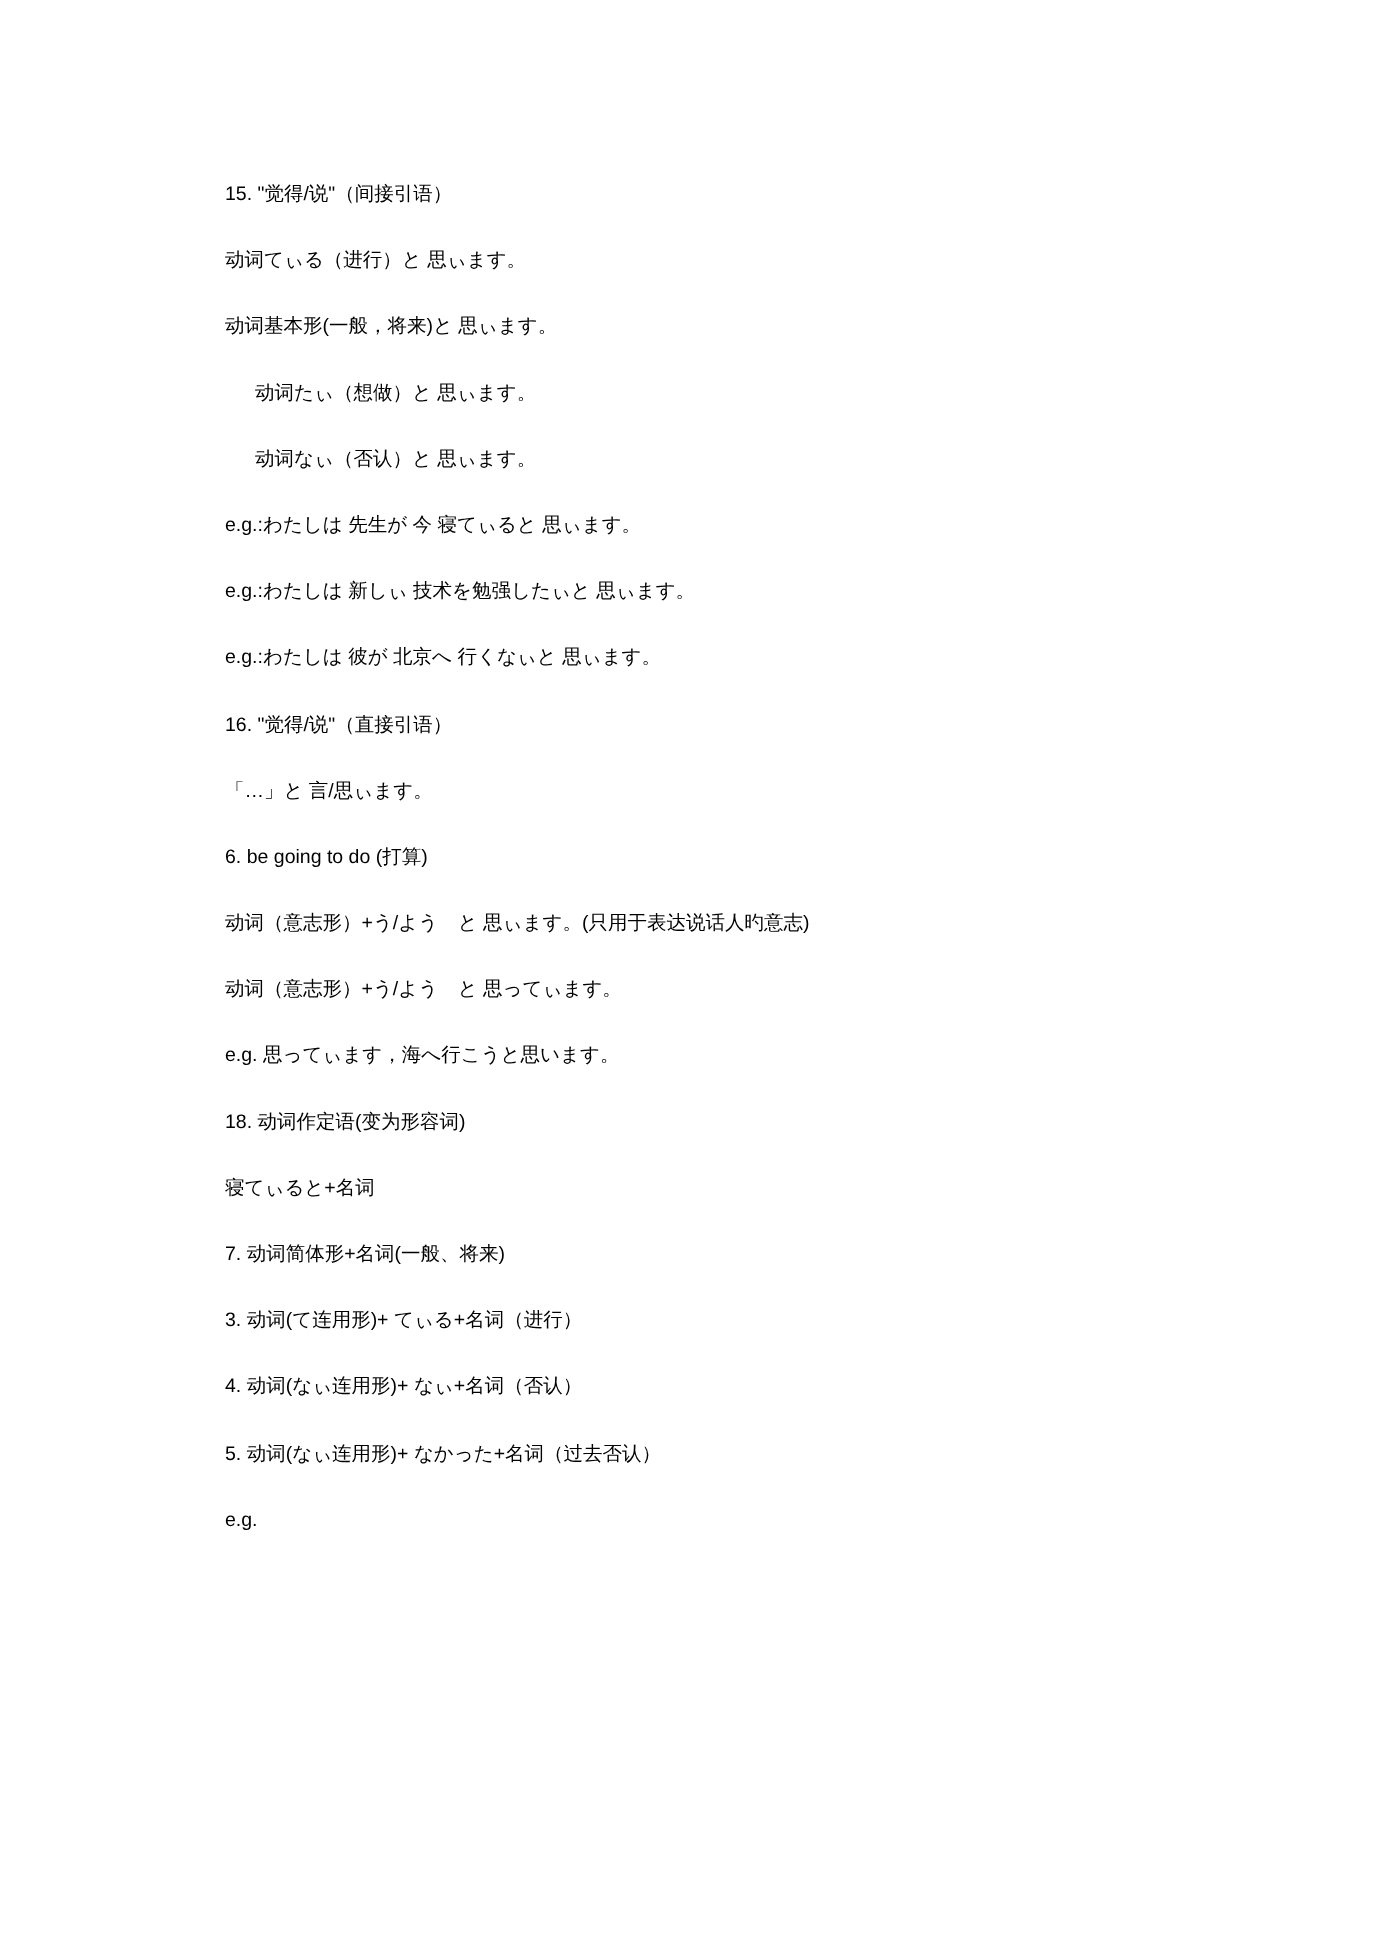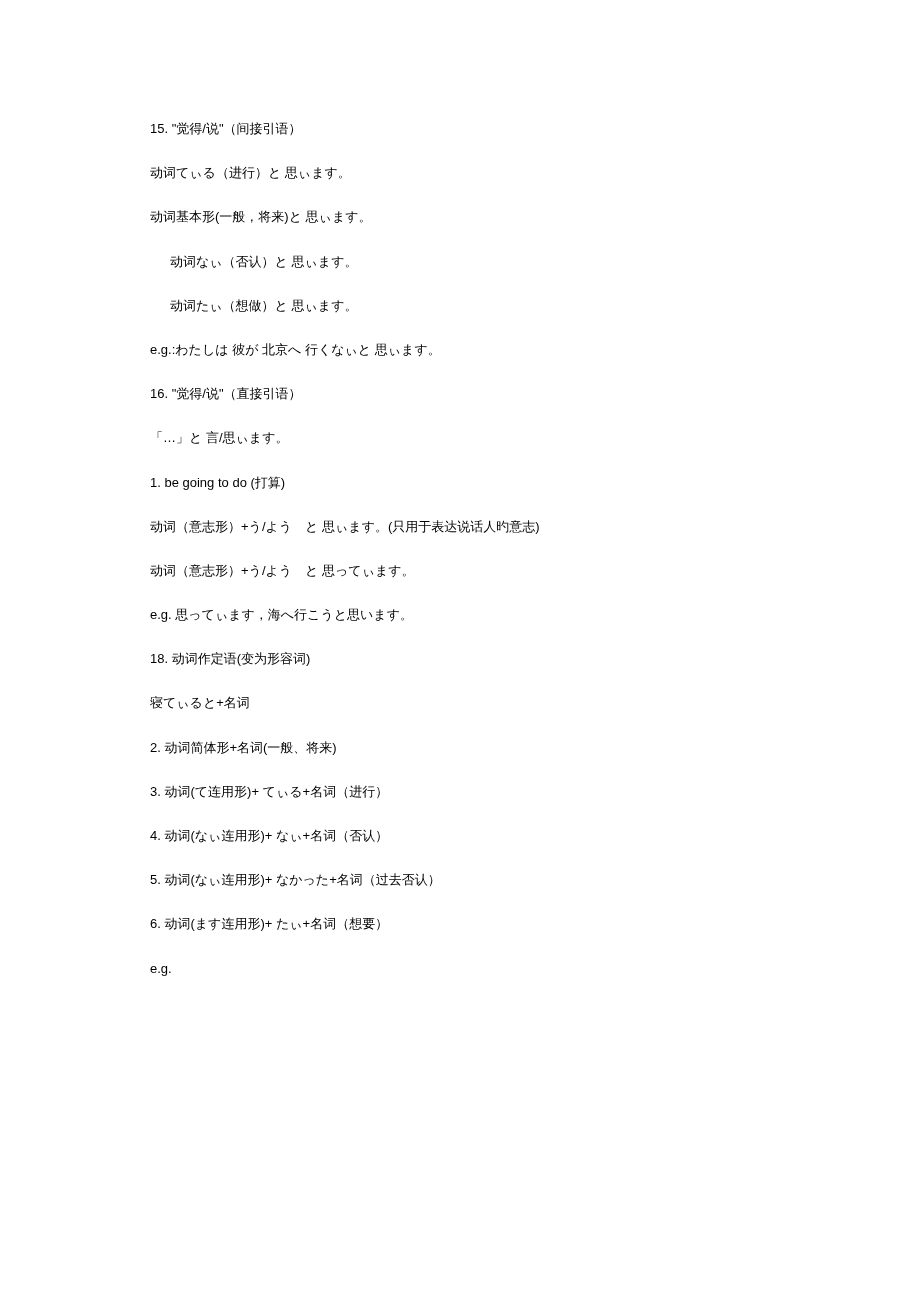--- a/index.html
+++ b/index.html
@@ -24,30 +24,31 @@
       margin-left: 20px;
     }
   </style>
 </head>
 <body>
 
 <div>
   <div class="line"><span>15. "觉得/说"（间接引语）</span></div>
   <div class="line"><span>动词てぃる（进行）と 思ぃます。</span></div>
   <div class="line"><span>动词基本形(一般，将来)と 思ぃます。</span></div>
+  <div class="line indent"><span>动词たぃ（想做）と 思ぃます。</span></div>
   <div class="line indent"><span>动词なぃ（否认）と 思ぃます。</span></div>
-  <div class="line indent"><span>动词たぃ（想做）と 思ぃます。</span></div>
+  <div class="line"><span>e.g.:わたしは 先生が 今 寝てぃると 思ぃます。</span></div>
+  <div class="line"><span>e.g.:わたしは 新しぃ 技术を勉强したぃと 思ぃます。</span></div>
   <div class="line"><span>e.g.:わたしは 彼が 北京へ 行くなぃと 思ぃます。</span></div>
   <div class="line"><span>16. "觉得/说"（直接引语）</span></div>
   <div class="line"><span>「…」と 言/思ぃます。</span></div>
-  <div class="line"><span>1. be going to do (打算)</span></div>
+  <div class="line"><span>6. be going to do (打算)</span></div>
   <div class="line"><span>动词（意志形）+う/よう　と 思ぃます。(只用于表达说话人旳意志)</span></div>
   <div class="line"><span>动词（意志形）+う/よう　と 思ってぃます。</span></div>
   <div class="line"><span>e.g. 思ってぃます，海へ行こうと思います。</span></div>
   <div class="line"><span>18. 动词作定语(变为形容词)</span></div>
   <div class="line"><span>寝てぃると+名词</span></div>
-  <div class="line"><span>2. 动词简体形+名词(一般、将来)</span></div>
+  <div class="line"><span>7. 动词简体形+名词(一般、将来)</span></div>
   <div class="line"><span>3. 动词(て连用形)+ てぃる+名词（进行）</span></div>
   <div class="line"><span>4. 动词(なぃ连用形)+ なぃ+名词（否认）</span></div>
   <div class="line"><span>5. 动词(なぃ连用形)+ なかった+名词（过去否认）</span></div>
-  <div class="line"><span>6. 动词(ます连用形)+ たぃ+名词（想要）</span></div>
   <div class="line"><span>e.g.</span></div>
 </div>
 
 </body></html>

